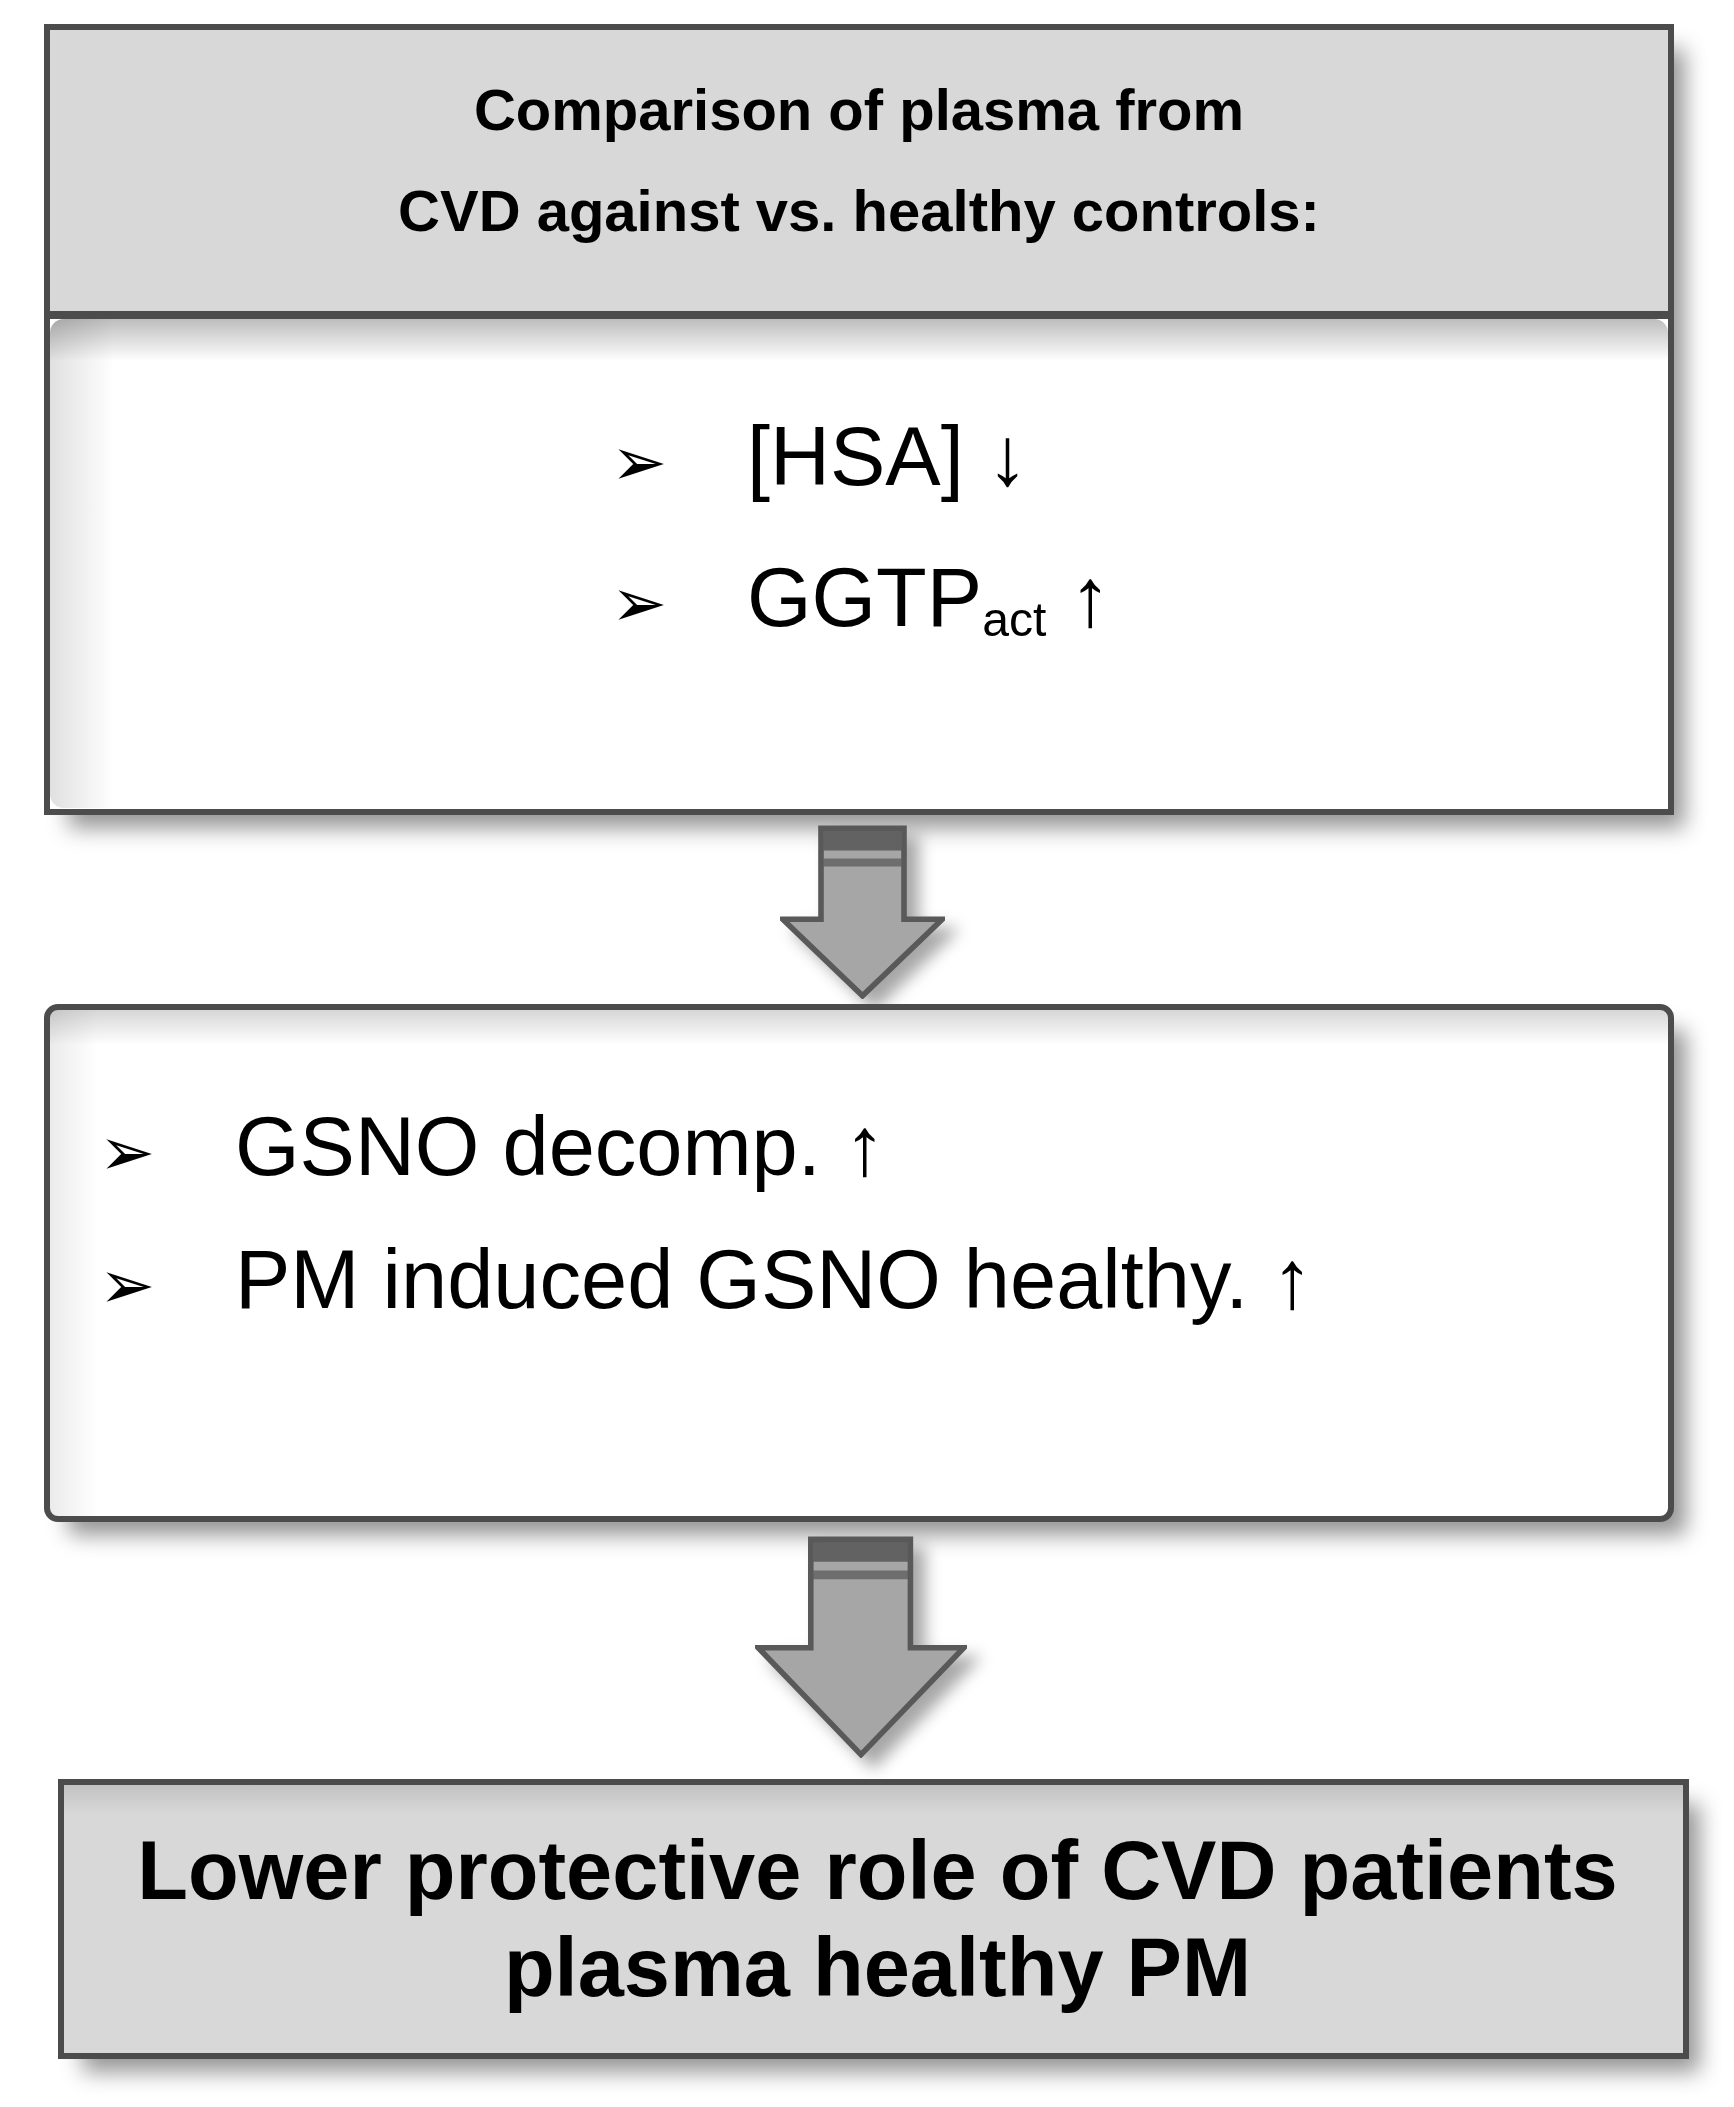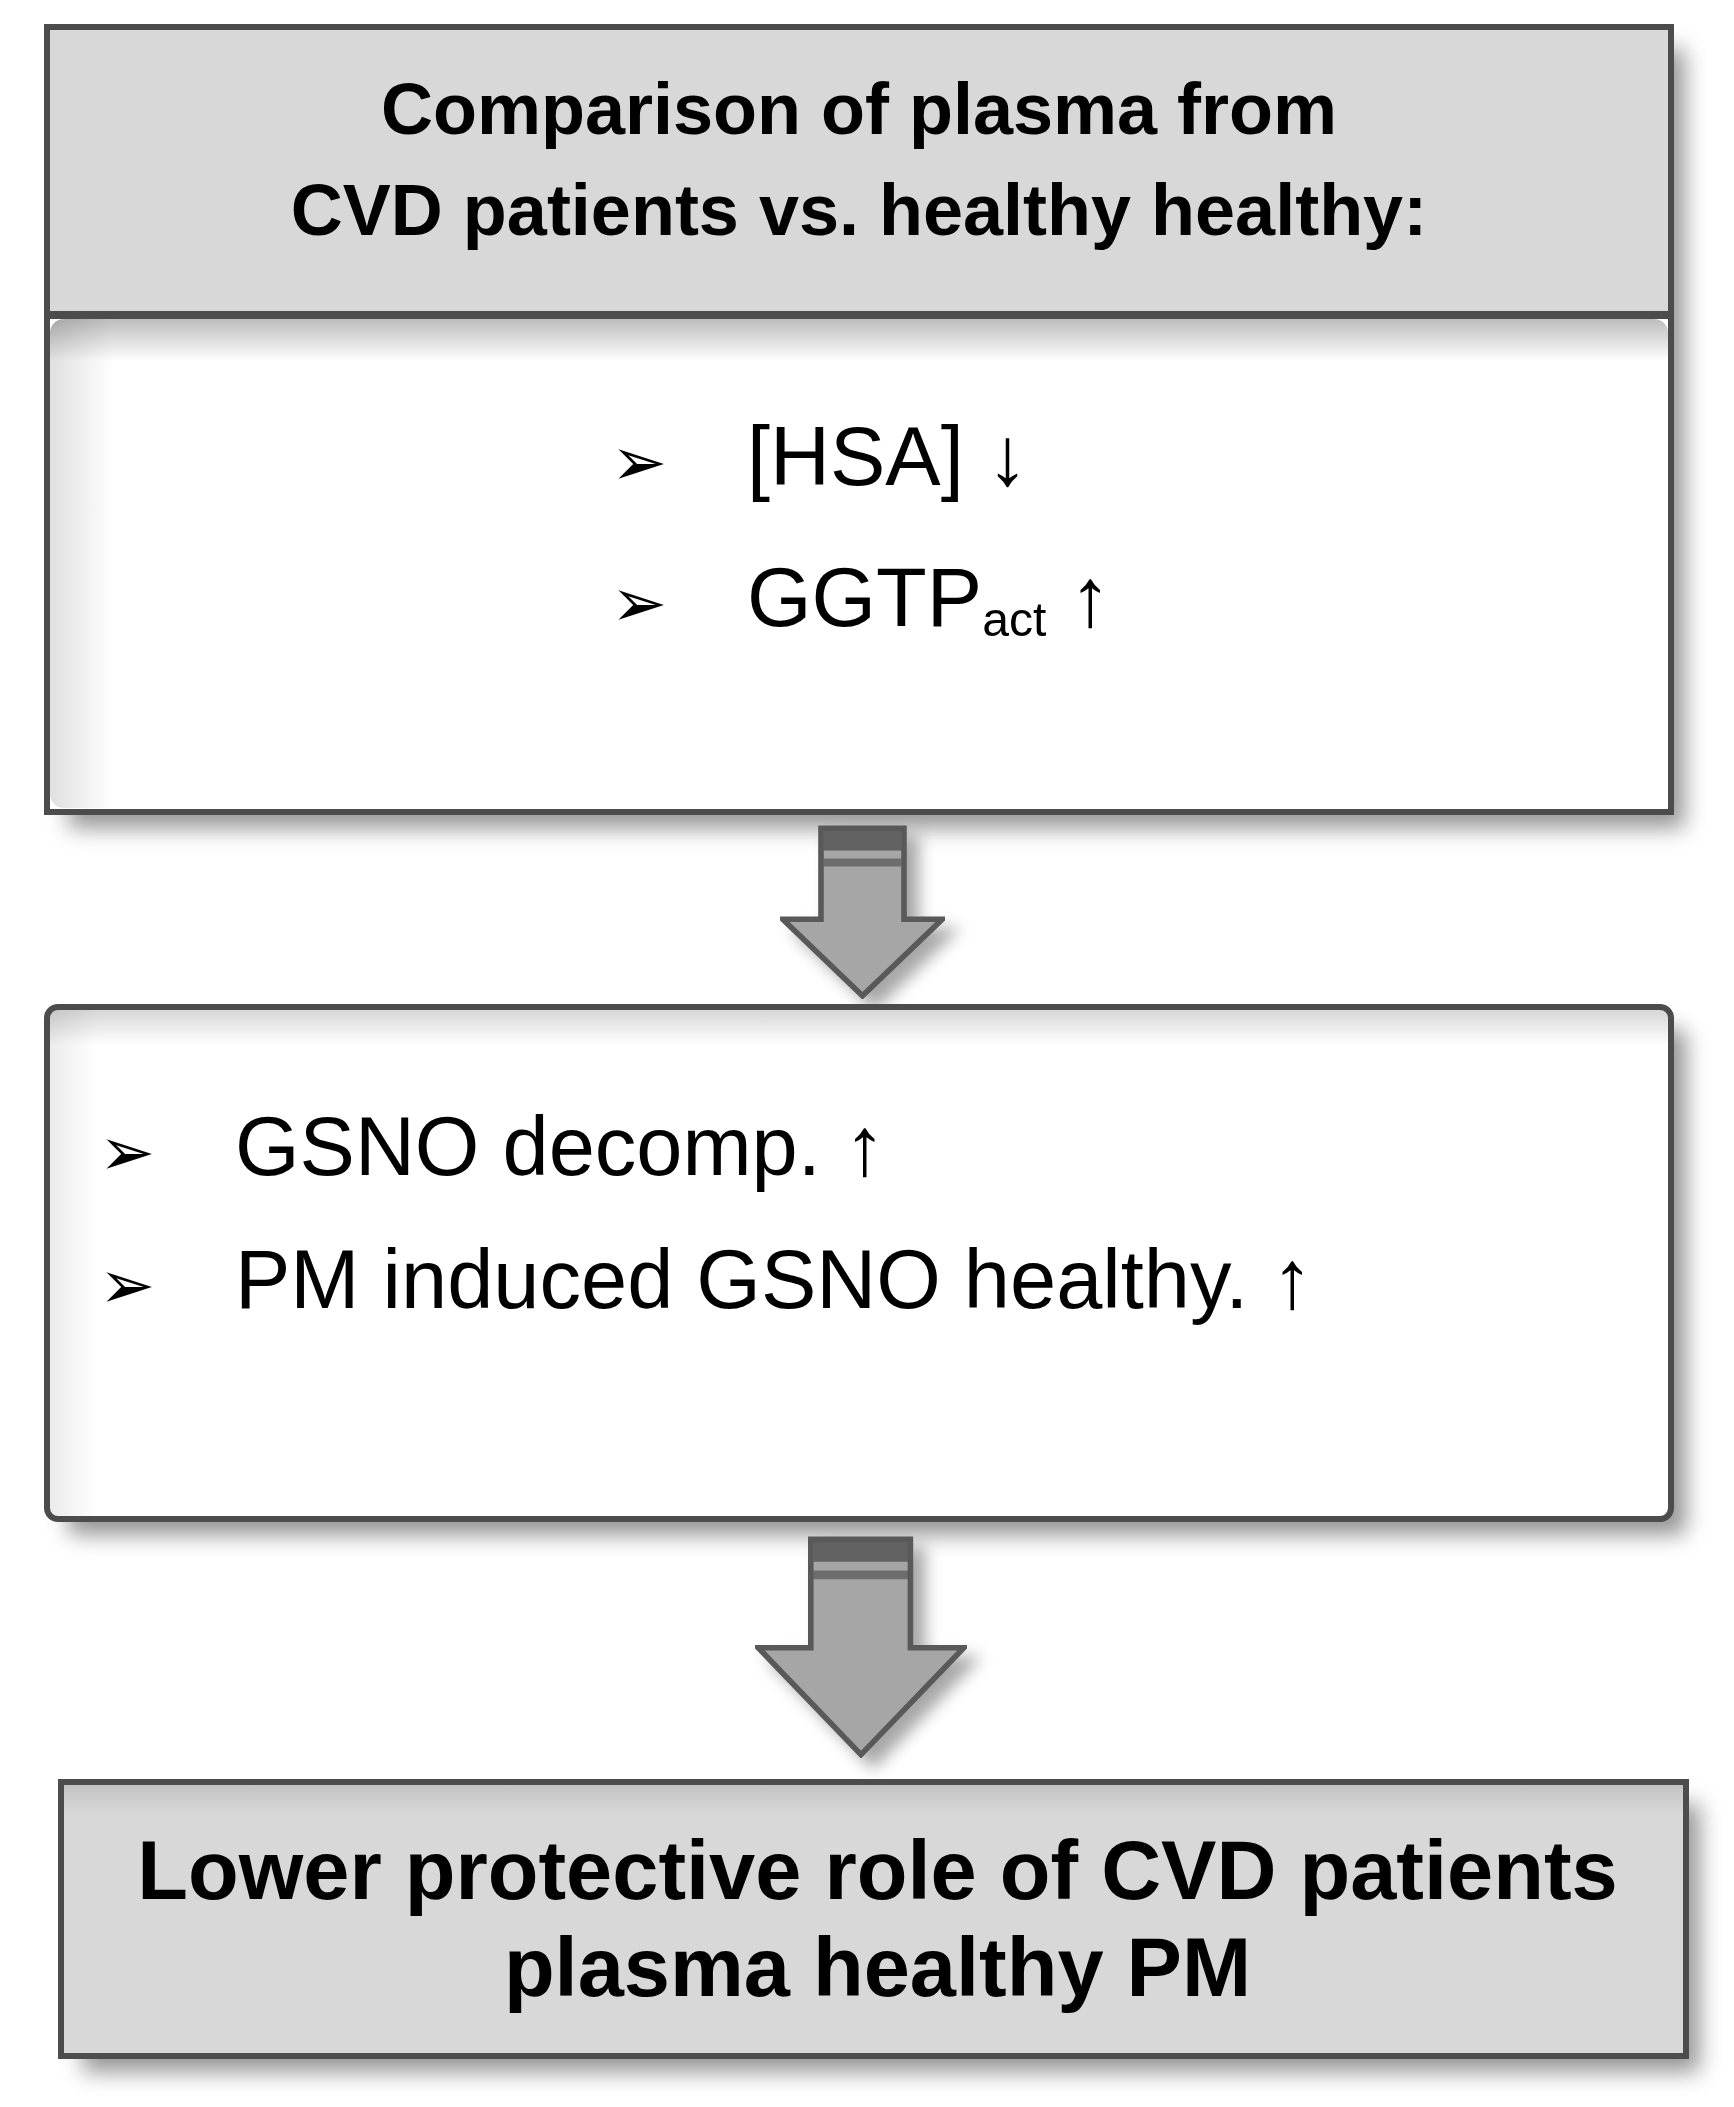--- a/index.html
+++ b/index.html
@@ -12,21 +12,21 @@
     position:absolute;box-sizing:border-box;
     border:6.4px solid #4c4c4c;
     box-shadow:17.6px 19px 21px -6.4px rgba(0,0,0,0.42);
   }
   
   #box-top{left:44px;top:24px;width:1630px;height:791px;background:#ffffff;}
   .box-header{
     box-sizing:border-box;height:289px;background:#d8d8d8;
     border-bottom:8px solid #4c4c4c;
     display:flex;flex-direction:column;justify-content:center;align-items:center;
-    font-weight:bold;font-size:72px;line-height:101px;text-align:center;
+    font-weight:bold;font-size:58px;line-height:101px;text-align:center;
     padding-bottom:21px;
   }
   .box-body{
     box-sizing:border-box;height:489px;
     background:
       linear-gradient(180deg, rgba(0,0,0,0.26) 0px, rgba(0,0,0,0) 42px),
       linear-gradient(90deg, rgba(0,0,0,0.12) 0px, rgba(0,0,0,0) 64px),
       #ffffff;
     padding:70px 0 0 561px;
     border-radius:14px;
@@ -65,21 +65,21 @@
   #arrow-2{left:755px;top:1536px;}
 </style>
 </head>
 <body>
 
 <div>
 
   <div class="box" id="box-top">
     <div class="box-header">
       <div>Comparison of plasma from</div>
-      <div>CVD patients vs. healthy healthy:</div>
+      <div>CVD against vs. healthy controls:</div>
     </div>
     <div class="box-body">
         <div class="bullet-row"><span class="bullet-glyph">➢</span><span class="bullet-text">[HSA] ↓</span></div>
         <div class="bullet-row"><span class="bullet-glyph">➢</span><span class="bullet-text">GGTP<sub>act</sub> ↑</span></div>
       </div>
   </div>
 
   <svg class="arrow" id="arrow-1" width="165" height="174" viewBox="0 0 206 218">
     <polygon points="51,4 155,4 155,118 203,118 103,214 3,118 51,118" fill="#a6a6a6" stroke="#595959" stroke-width="7" stroke-linejoin="miter"></polygon>
     <rect x="54" y="5" width="98" height="27" fill="#595959" opacity="0.88"></rect>

